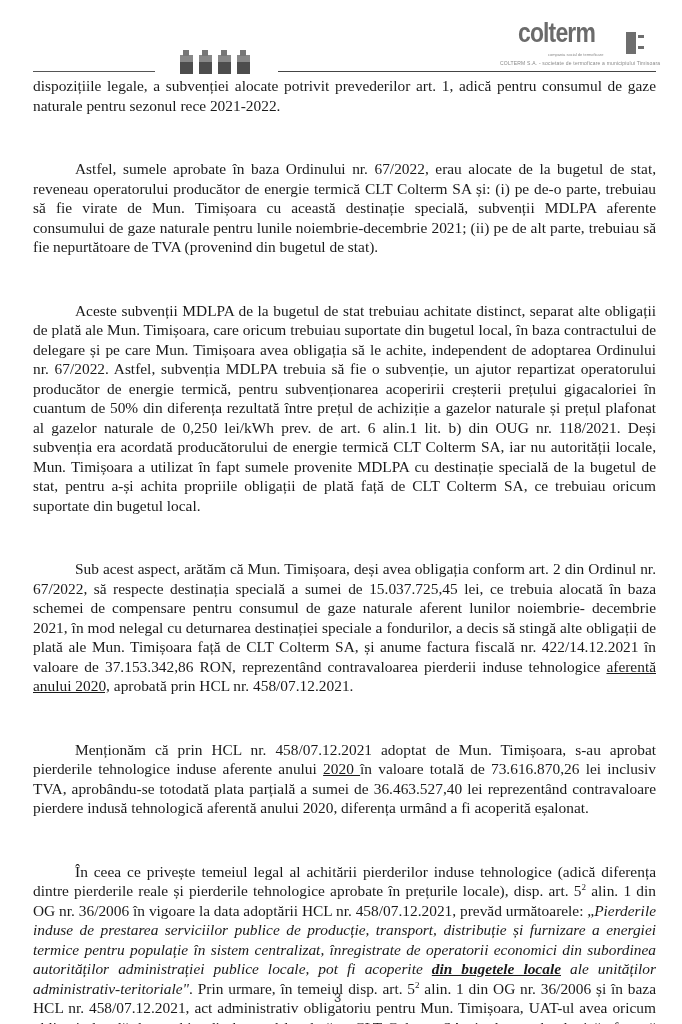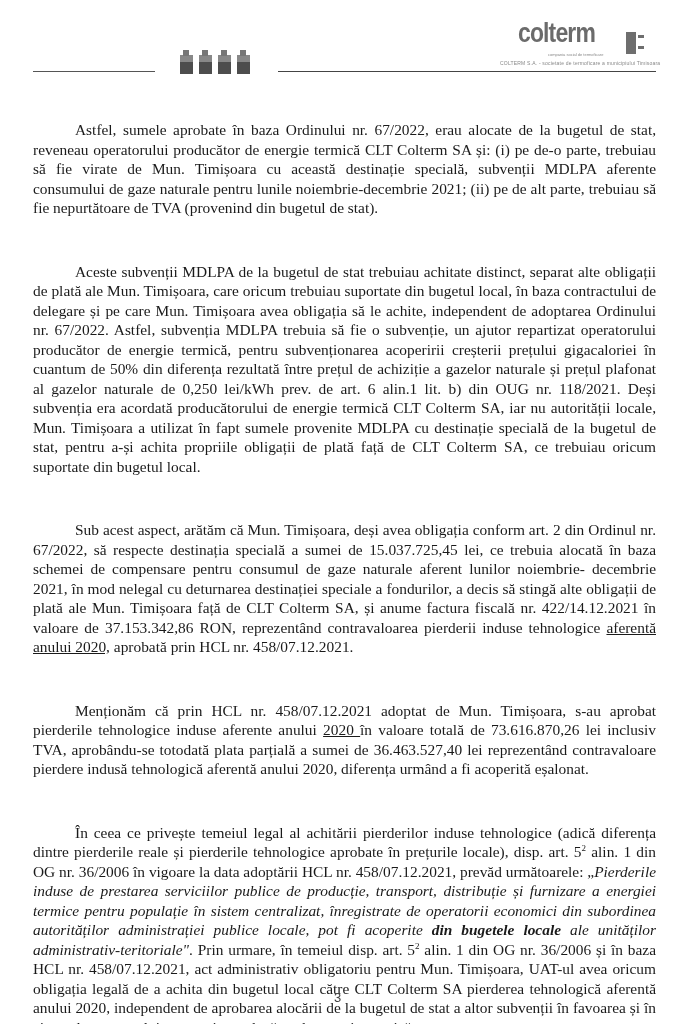--- a/index.html
+++ b/index.html
@@ -51,21 +51,21 @@
       font-family: "Liberation Sans", sans-serif; white-space: nowrap;
     }
     .content {
       position: absolute; left: 33px; top: 76px; width: 623px;
       font-size: 15.4px; line-height: 19.5px; text-align: justify;
     }
     .content p { margin: 0 0 19.5px 0; }
     .content p.indent { text-indent: 42px; margin-top: 44px; }
     .u { text-decoration: underline; }
     .i { font-style: italic; }
-    .bu { font-weight: bold; }
+    .bu { font-weight: bold; text-decoration: underline; }
     sup { font-size: 9px; line-height: 0; }
     .page-number {
       position: absolute; left: 334px; top: 990px; font-size: 13px; color: #444;
       font-family: "Liberation Sans", sans-serif;
     }
   </style>
 </head>
 <body>
 
 <div class="header">
@@ -79,20 +79,23 @@
   <div class="rule-right"></div>
   <div class="logo">
     <span class="logo-word">colterm</span>
     <span class="logo-mark"></span>
     <span class="logo-tag">compania social de termoficare</span>
     <span class="logo-sub">COLTERM S.A. - societate de termoficare a municipiului Timisoara</span>
   </div>
 </div>
 
 <div class="content">
+  <p>
+    <span>dispozițiile legale, a subvenției alocate potrivit prevederilor art. 1, adică pentru consumul de gaze naturale pentru sezonul rece 2021-2022.</span>
+  </p>
   <p class="indent">
     <span>Astfel, sumele aprobate în baza Ordinului nr. 67/2022, erau alocate de la bugetul de stat, reveneau operatorului producător de energie termică CLT Colterm SA și: (i) pe de-o parte, trebuiau să fie virate de Mun. Timișoara cu această destinație specială, subvenții MDLPA aferente consumului de gaze naturale pentru lunile noiembrie-decembrie 2021; (ii) pe de alt parte, trebuiau să fie nepurtătoare de TVA (provenind din bugetul de stat).</span>
   </p>
   <p class="indent">
     <span>Aceste subvenții MDLPA de la bugetul de stat trebuiau achitate distinct, separat alte obligații de plată ale Mun. Timișoara, care oricum trebuiau suportate din bugetul local, în baza contractului de delegare și pe care Mun. Timișoara avea obligația să le achite, independent de adoptarea Ordinului nr. 67/2022. Astfel, subvenția MDLPA trebuia să fie o subvenție, un ajutor repartizat operatorului producător de energie termică, pentru subvenționarea acoperirii creșterii prețului gigacaloriei în cuantum de 50% din diferența rezultată între prețul de achiziție a gazelor naturale și prețul plafonat al gazelor naturale de 0,250 lei/kWh prev. de art. 6 alin.1 lit. b) din OUG nr. 118/2021. Deși subvenția era acordată producătorului de energie termică CLT Colterm SA, iar nu autorității locale, Mun. Timișoara a utilizat în fapt sumele provenite MDLPA cu destinație specială de la bugetul de stat, pentru a-și achita propriile obligații de plată față de CLT Colterm SA, ce trebuiau oricum suportate din bugetul local.</span>
   </p>
   <p class="indent">
     <span>Sub acest aspect, arătăm că Mun. Timișoara, deși avea obligația conform art. 2 din Ordinul nr. 67/2022, să respecte destinația specială a sumei de 15.037.725,45 lei, ce trebuia alocată în baza schemei de compensare pentru consumul  de gaze naturale aferent lunilor noiembrie- decembrie 2021, în mod nelegal cu deturnarea destinației speciale a fondurilor, a decis să stingă alte obligații de plată ale Mun. Timișoara față de CLT Colterm SA, și anume factura fiscală nr. 422/14.12.2021 în valoare de 37.153.342,86 RON, reprezentând contravaloarea pierderii induse tehnologice </span><span class="u">aferentă anului 2020,</span><span> aprobată prin HCL nr. 458/07.12.2021.</span>
   </p>
   <p class="indent">

